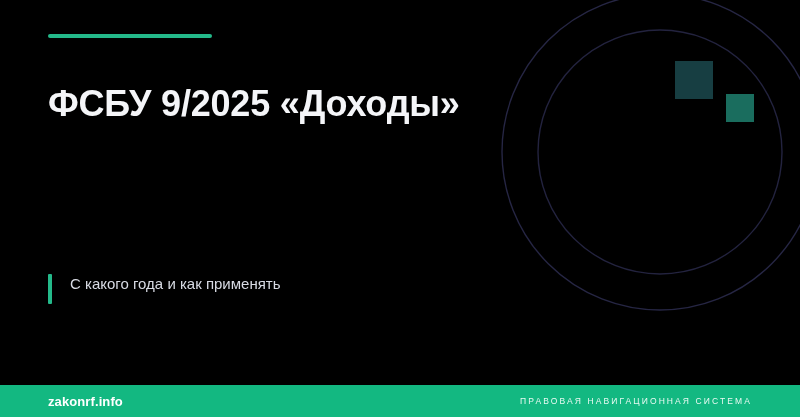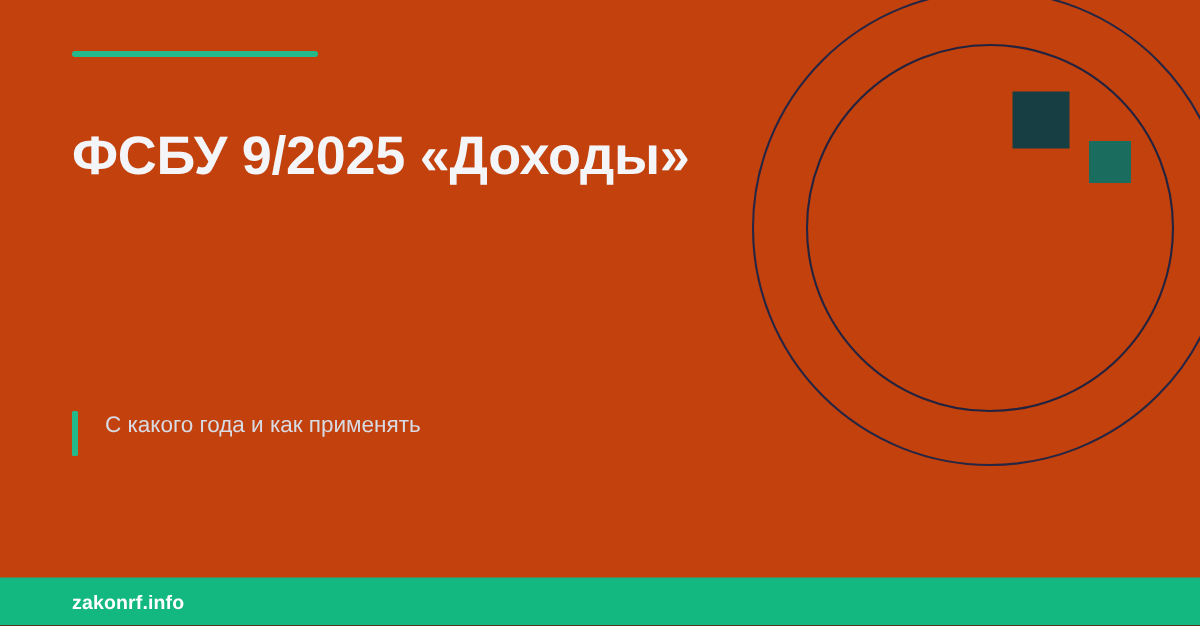--- a/index.html
+++ b/index.html
@@ -4,21 +4,21 @@
 <style>
   html, body {
     margin: 0;
     padding: 0;
     background: #0e0e18;
   }
   .banner {
     position: relative;
     width: 800px;
     height: 417px;
-    background: #c2410c;
+    background: #000000;
     overflow: hidden;
     font-family: "Liberation Sans", "DejaVu Sans", sans-serif;
     box-sizing: border-box;
   }
 
   
   .deco-circles {
     position: absolute;
     left: 0;
     top: 0;
@@ -140,15 +140,16 @@
 
   <h1 class="title">ФСБУ 9/2025 «Доходы»</h1>
 
   <div class="subtitle-wrap">
     <span class="subtitle-bar"></span>
     <span class="subtitle-text">С какого года и как применять</span>
   </div>
 
   <div class="footer">
     <span class="footer-brand">zakonrf.info</span>
+    <span class="footer-tagline">ПРАВОВАЯ НАВИГАЦИОННАЯ СИСТЕМА</span>
   </div>
 
 </div>
 
 </body></html>

